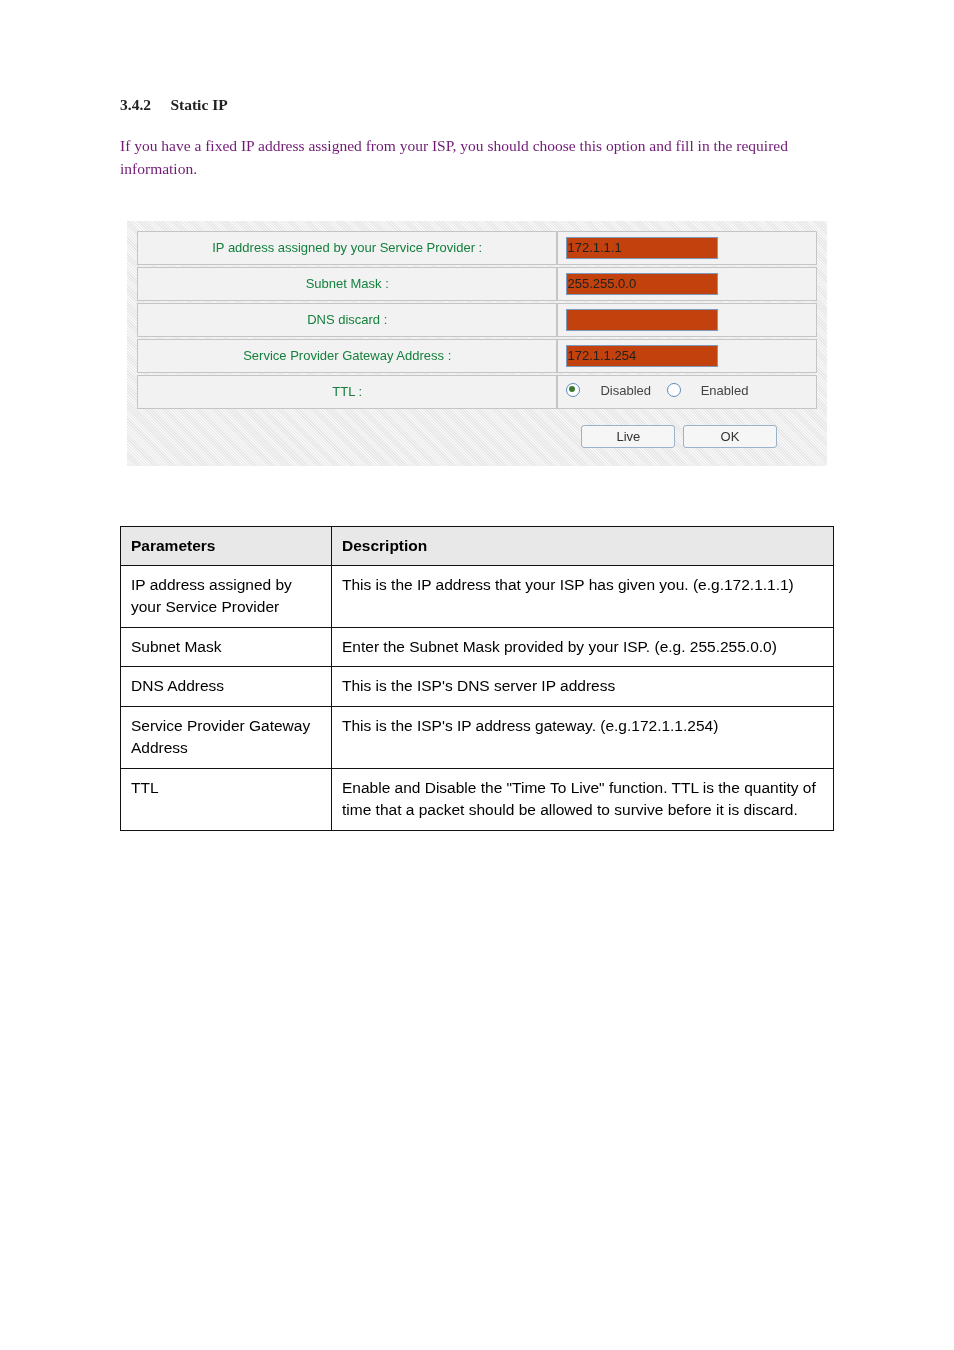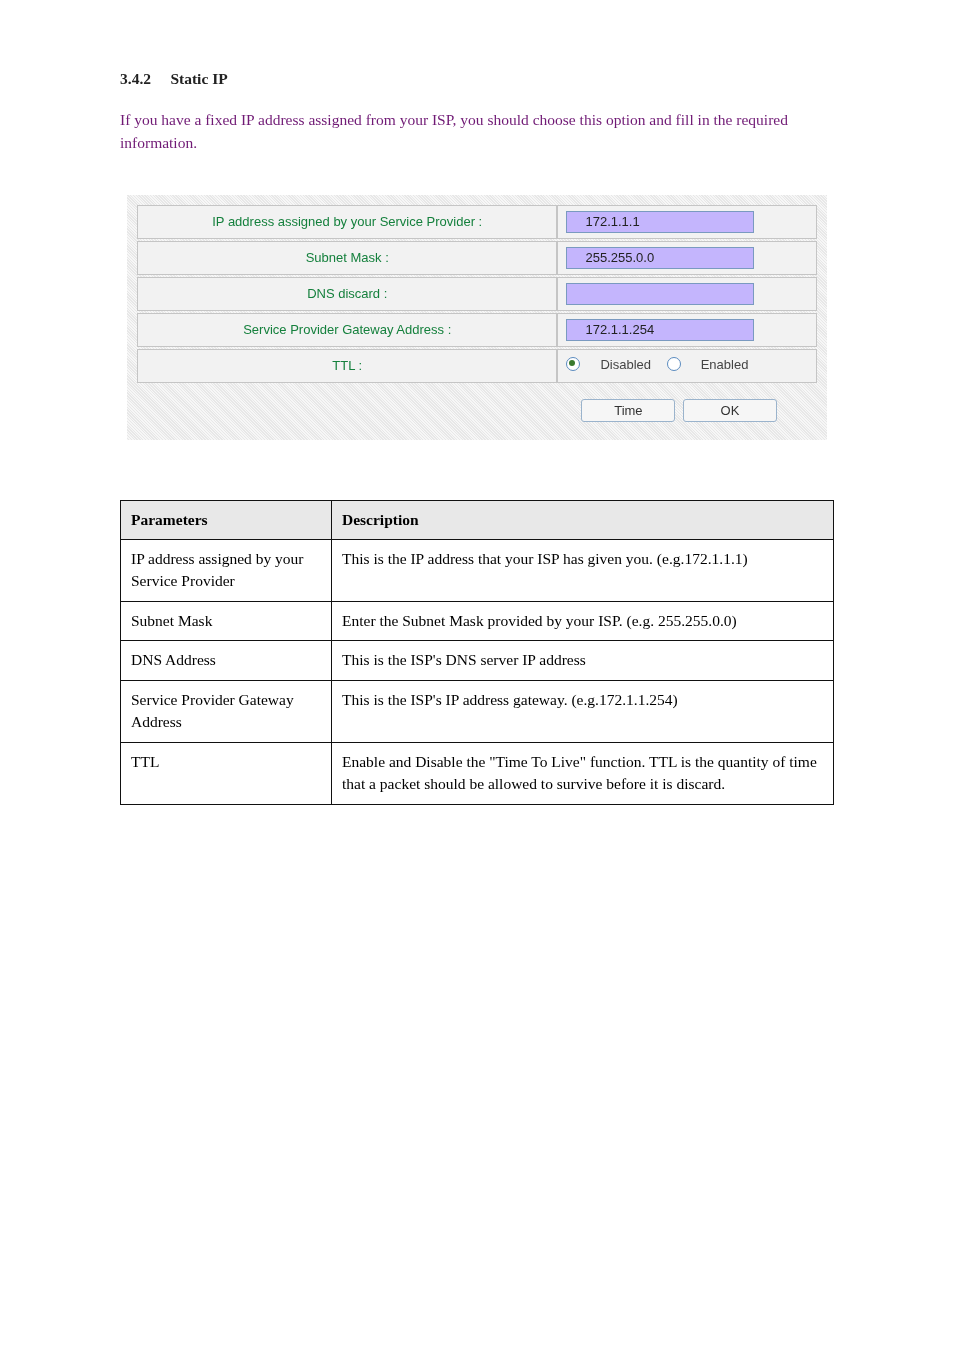--- a/index.html
+++ b/index.html
@@ -12,21 +12,21 @@
   .page {
     width: 954px;
     min-height: 1350px;
     box-sizing: border-box;
     padding: 0 120px 60px 120px;
     position: relative;
   }
 
   
   .sec-heading {
-    margin-top: 70px;
+    margin-top: 96px;
     font-size: 15.5px;
     color: #222;
   }
   .sec-heading .num {
     font-weight: bold;
   }
   .sec-heading .ttl {
     font-weight: bold;
   }
 
@@ -71,22 +71,22 @@
   .form-table td.value-cell {
     width: 240px;
     text-align: left;
   }
   .text-input {
     width: 150px;
     height: 18px;
     font-family: Arial, Helvetica, sans-serif;
     font-size: 13px;
     border: 1px solid #7a9ac0;
-    background: #c4b5fd;
-    padding: 1px 18px;
+    background: #c2410c;
+    padding: 1px 0;
     color: #222;
   }
   .radio-wrap {
     display: inline-flex;
     align-items: center;
     gap: 20px;
     margin-right: 12px;
     color: #444;
   }
   .radio-circle {
@@ -127,21 +127,21 @@
   }
 
   
   .desc-wrap {
     margin-top: 60px;
   }
   .desc-table {
     width: 100%;
     border-collapse: collapse;
     font-size: 15.5px;
-    font-family: Liberation Serif, serif;
+    font-family: Liberation Sans, sans-serif;
   }
   .desc-table th, .desc-table td {
     border: 1px solid #111;
     padding: 8px 10px;
     vertical-align: top;
     text-align: left;
     line-height: 1.45;
   }
   .desc-table th {
     background: #e8e8e8;
@@ -208,21 +208,21 @@
             </span>
             <span class="radio-wrap">
               <span class="radio-circle"></span>
               <span>Enabled</span>
             </span>
           </td>
         </tr>
       </tbody>
         </table>
       <div class="btn-row">
-        <span class="btn">Time</span>
+        <span class="btn">Live</span>
         <span class="btn">OK</span>
       </div>
     </div>
   </div>
 
   <div class="desc-wrap">
     <table class="desc-table">
       <tbody>
           <tr>
         <th>Parameters</th>

